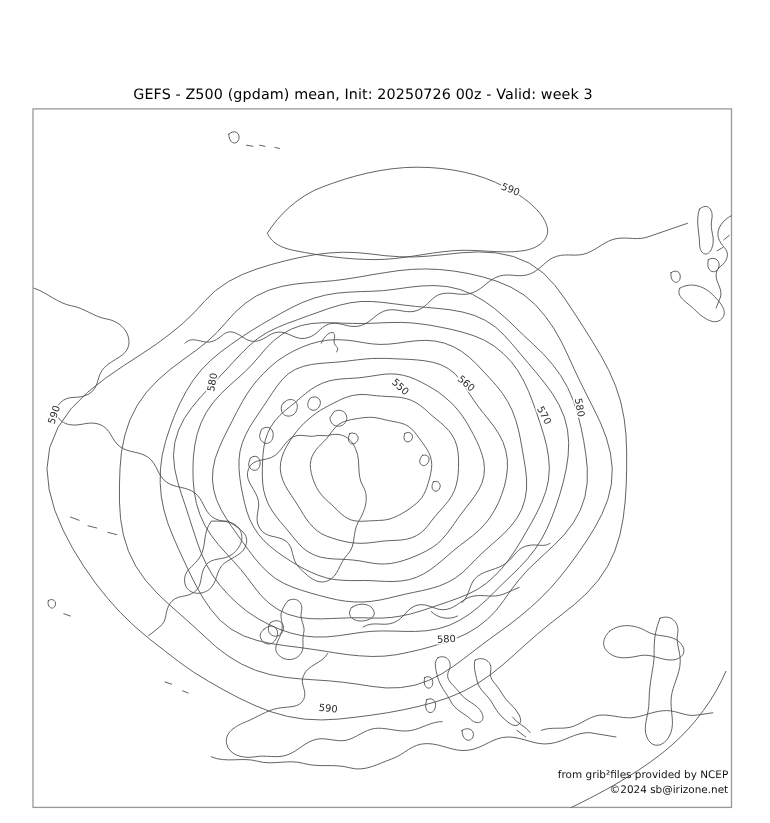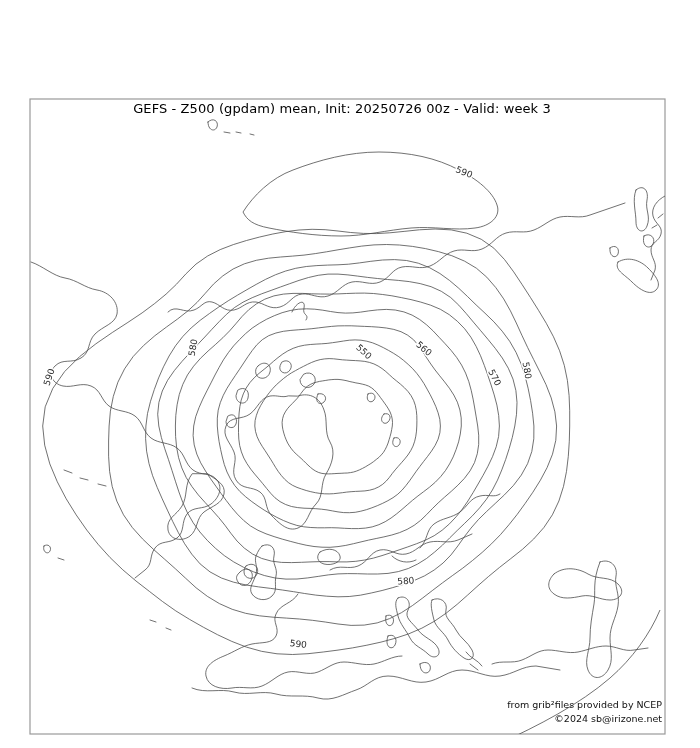--- a/index.html
+++ b/index.html
@@ -1,19 +1,19 @@
 <!DOCTYPE html>
 <html><head>
 <meta charset="utf-8">
 <style>
   html,body{margin:0;padding:0;background:#ffffff;}
   .page{position:relative;width:700px;height:748px;background:#fff;overflow:hidden;
         font-family:"DejaVu Sans","Liberation Sans",sans-serif;}
-  .title{position:absolute;top:79px;left:16px;width:652px;text-align:center;
-         font-size:13px;color:#000;letter-spacing:0.1px;margin-top:22px;}
+  .title{position:absolute;top:79px;left:4px;width:652px;text-align:center;
+         font-size:13px;color:#000;letter-spacing:0.1px;}
   #map-svg{position:absolute;top:0;left:0;width:700px;height:748px;}
   .credit{position:absolute;right:38px;text-align:left;font-size:9.5px;color:#111;margin-left:11px;}
   .credit1{top:699px;}
   .credit2{top:713px;}
   .clabel{font-family:"DejaVu Sans","Liberation Sans",sans-serif;
           paint-order:stroke;stroke:#ffffff;stroke-width:3px;fill:#2b2b2b;}
 </style>
 </head>
 <body>
 

